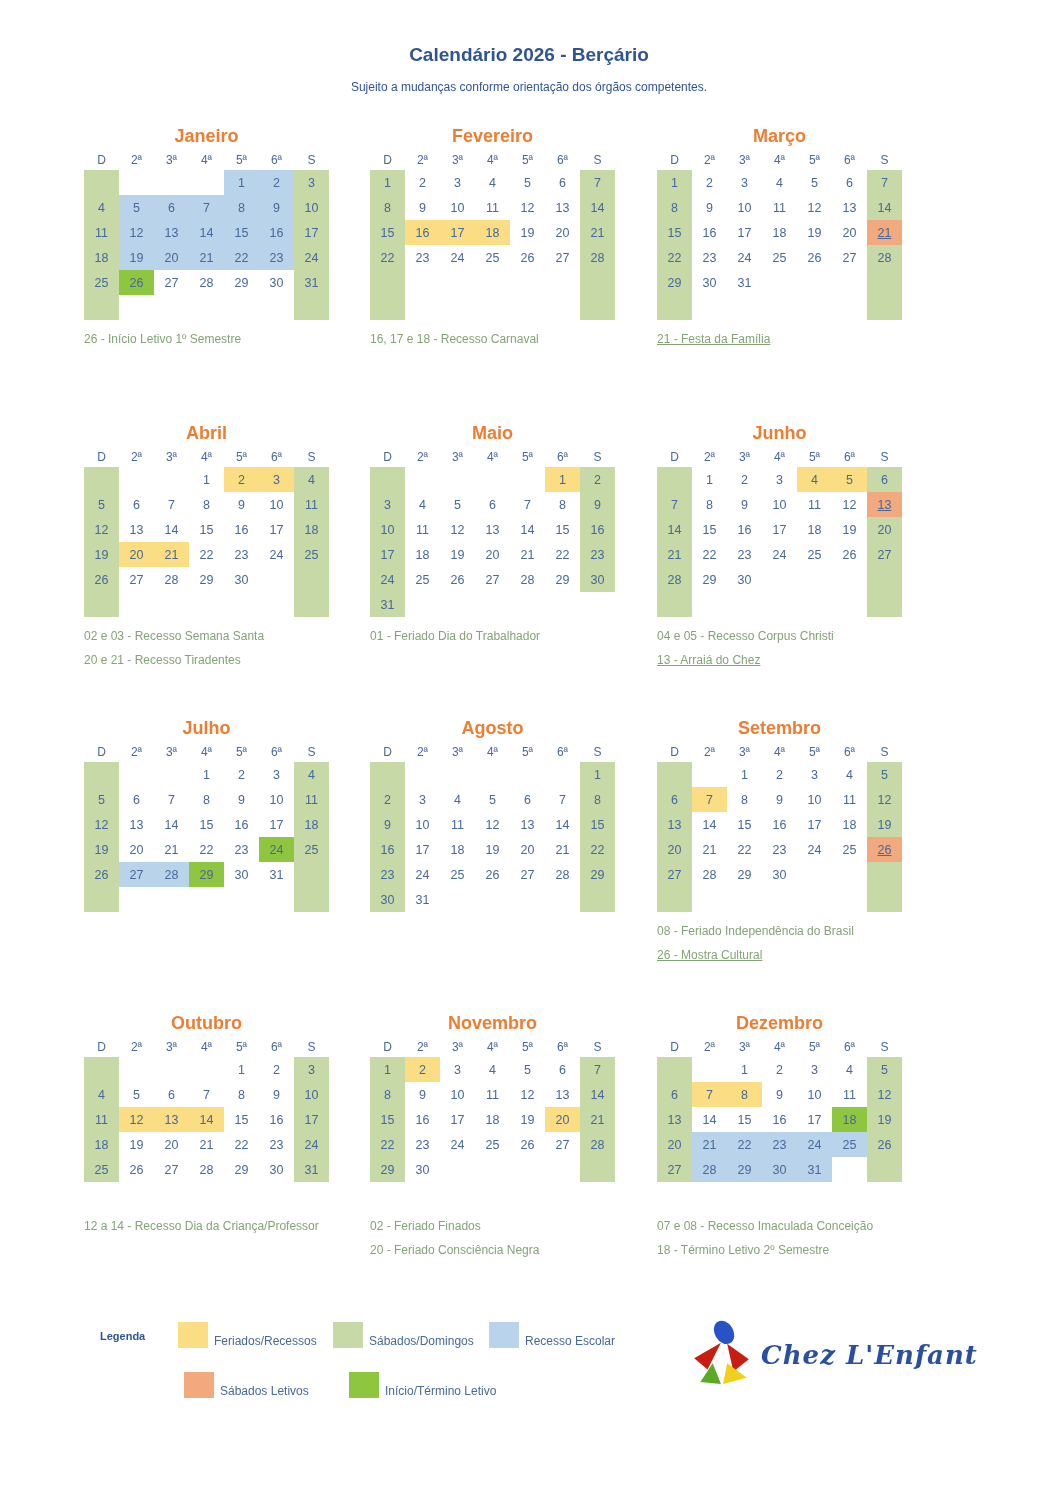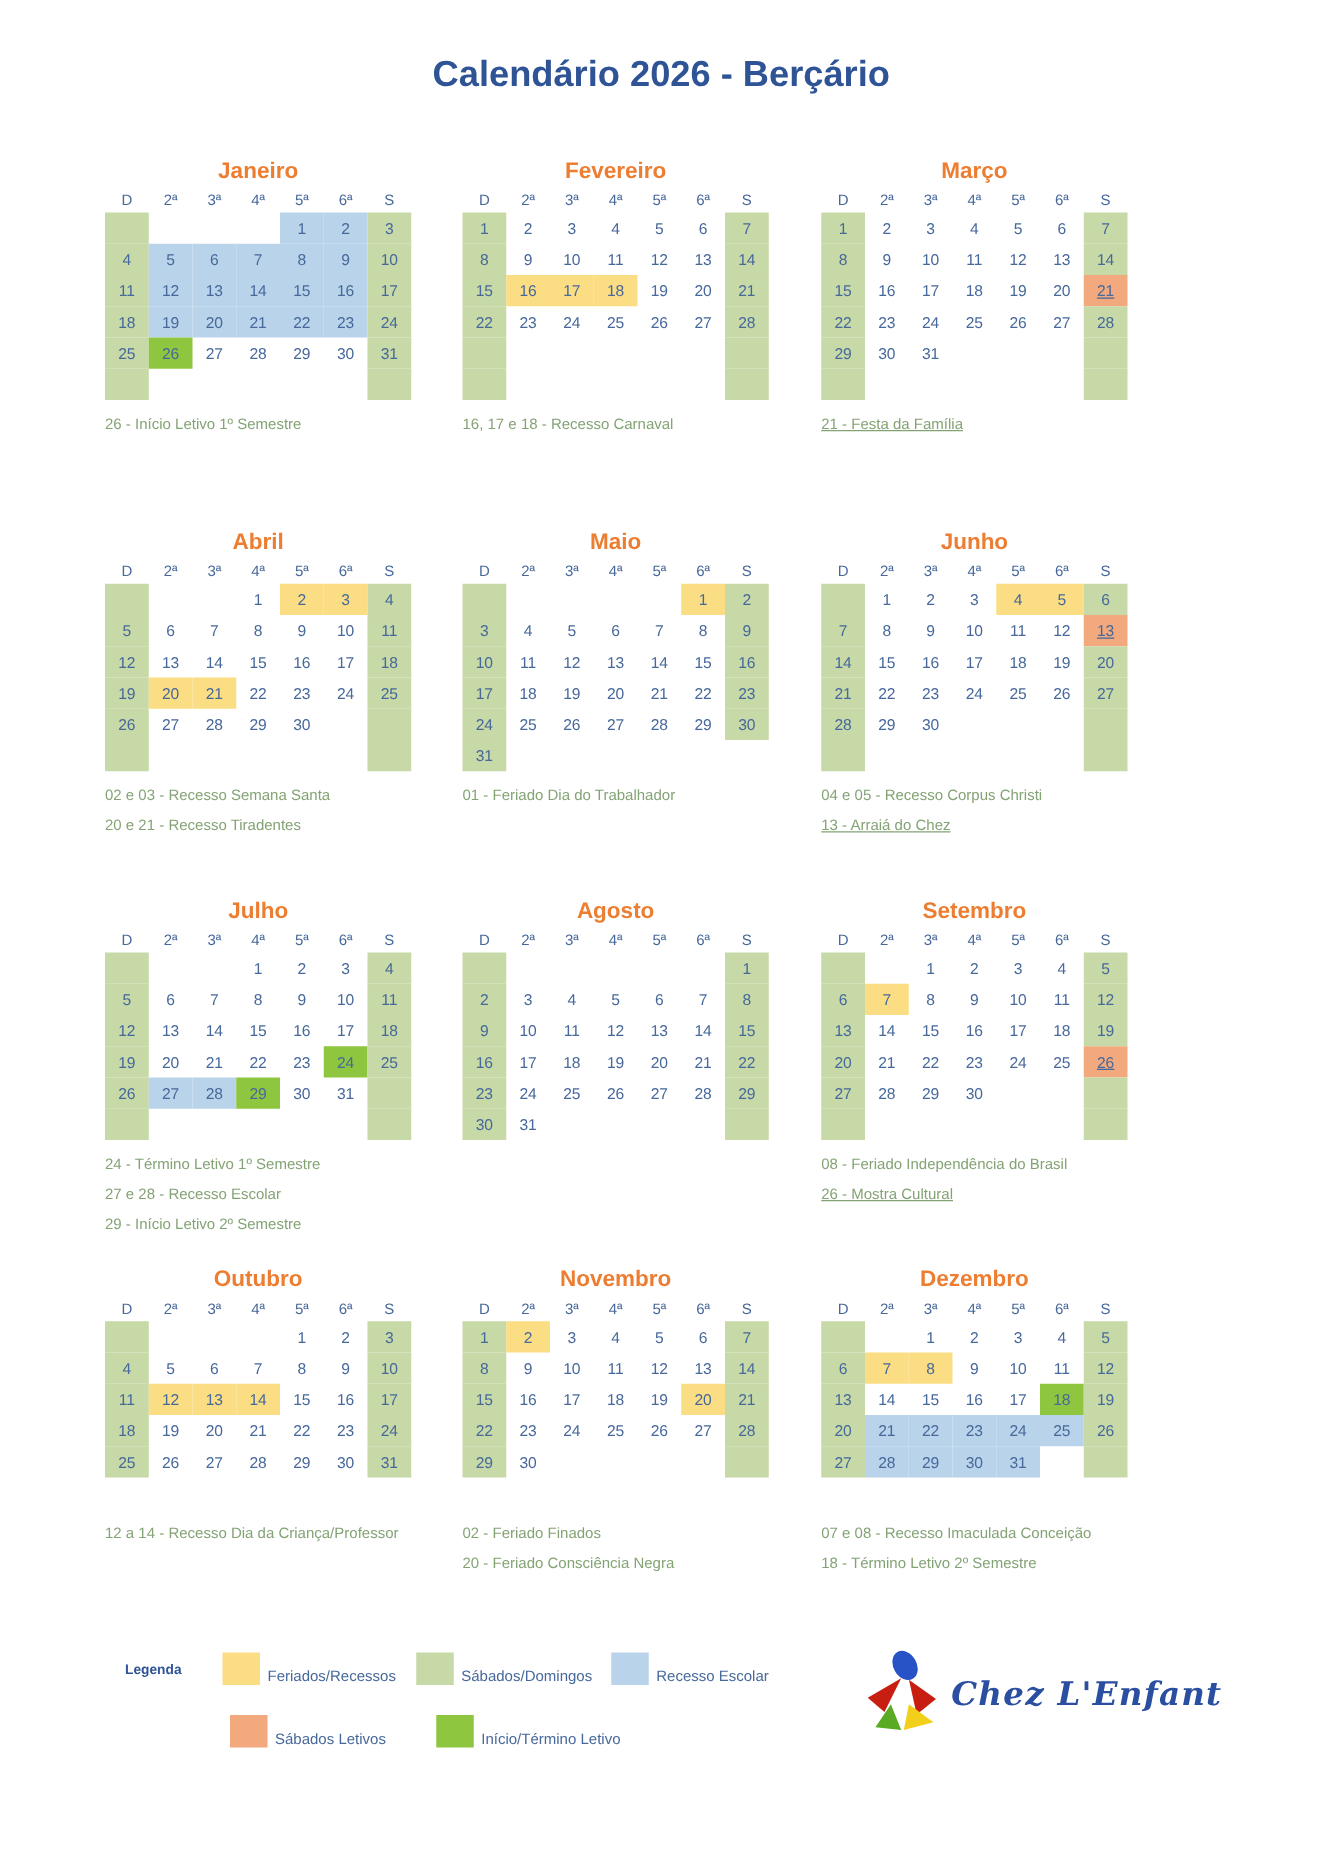--- a/index.html
+++ b/index.html
@@ -1,19 +1,19 @@
 <!DOCTYPE html>
 <html style="--weekend: #c6d9a6; --holiday: #fbdd83; --recess: #b9d3ea; --sabado-letivo: #f1a97d; --inicio-termino: #8ec63f; --month-title: #ed7d31; --day-text: #47689b; --page-title: #2f5496; --note-text: #84a375; --brand-blue: #2b4fa0;"><head>
 <meta charset="utf-8">
 <style>
   html,body{margin:0;padding:0;background:#fff;}
   .page{position:relative;width:1058px;height:1497px;background:#fff;overflow:hidden;
         font-family:"Liberation Sans",sans-serif;}
   .page-title{position:absolute;top:44px;left:0;width:100%;text-align:center;
-        font-size:29px;font-weight:bold;color:var(--page-title,#2f5496);}
+        font-size:19px;font-weight:bold;color:var(--page-title,#2f5496);}
   .page-subtitle{position:absolute;top:80px;left:0;width:100%;text-align:center;
         font-size:12px;color:var(--page-title,#2f5496);}
   .month{position:absolute;width:245px;}
   .month-title{text-align:center;font-size:18px;font-weight:bold;height:24px;
         color:var(--month-title,#ed7d31);}
   .mgrid{display:grid;grid-template-columns:repeat(7,35px);}
   .whead{height:20px;margin-bottom:0;}
   .wcell{display:flex;align-items:center;justify-content:center;font-size:12px;
         color:var(--day-text,#47689b);}
   .days{grid-auto-rows:25px;}
@@ -35,20 +35,21 @@
   .legend-item-label{font-size:12px;color:var(--day-text,#47689b);white-space:nowrap;}
   .brand{position:absolute;left:693px;top:1320px;display:flex;align-items:center;}
   .brand-name{font-family:"DejaVu Serif",serif;font-style:italic;font-weight:700;
         font-size:26px;color:var(--brand-blue,#2b4fa0);margin-left:10px;letter-spacing:1px;}
 </style>
 </head>
 <body>
 
 <div class="page">
   <div class="page-title">Calendário 2026 - Berçário</div>
+  <div class="page-subtitle">Sujeito a mudanças conforme orientação dos órgãos competentes.</div>
 
   <div id="months-host">
       <div class="month" style="left: 84px; top: 126px;">
         <div class="month-title">Janeiro</div>
         <div class="mgrid whead">
           <div class="wcell">D</div>
           <div class="wcell">2ª</div>
           <div class="wcell">3ª</div>
           <div class="wcell">4ª</div>
           <div class="wcell">5ª</div>
@@ -448,25 +449,20 @@
           <div class="dcell ">31</div>
           <div class="dcell bg-weekend"></div>
           <div class="dcell bg-weekend"></div>
           <div class="dcell "></div>
           <div class="dcell "></div>
           <div class="dcell "></div>
           <div class="dcell "></div>
           <div class="dcell "></div>
           <div class="dcell bg-weekend"></div>
         </div>
-        <div class="notes">
-          <div class="note">24 - Término Letivo 1º Semestre</div>
-          <div class="note">27 e 28 - Recesso Escolar</div>
-          <div class="note">29 - Início Letivo 2º Semestre</div>
-        </div>
       </div>
       <div class="month" style="left: 370px; top: 718px;">
         <div class="month-title">Agosto</div>
         <div class="mgrid whead">
           <div class="wcell">D</div>
           <div class="wcell">2ª</div>
           <div class="wcell">3ª</div>
           <div class="wcell">4ª</div>
           <div class="wcell">5ª</div>
           <div class="wcell">6ª</div>

